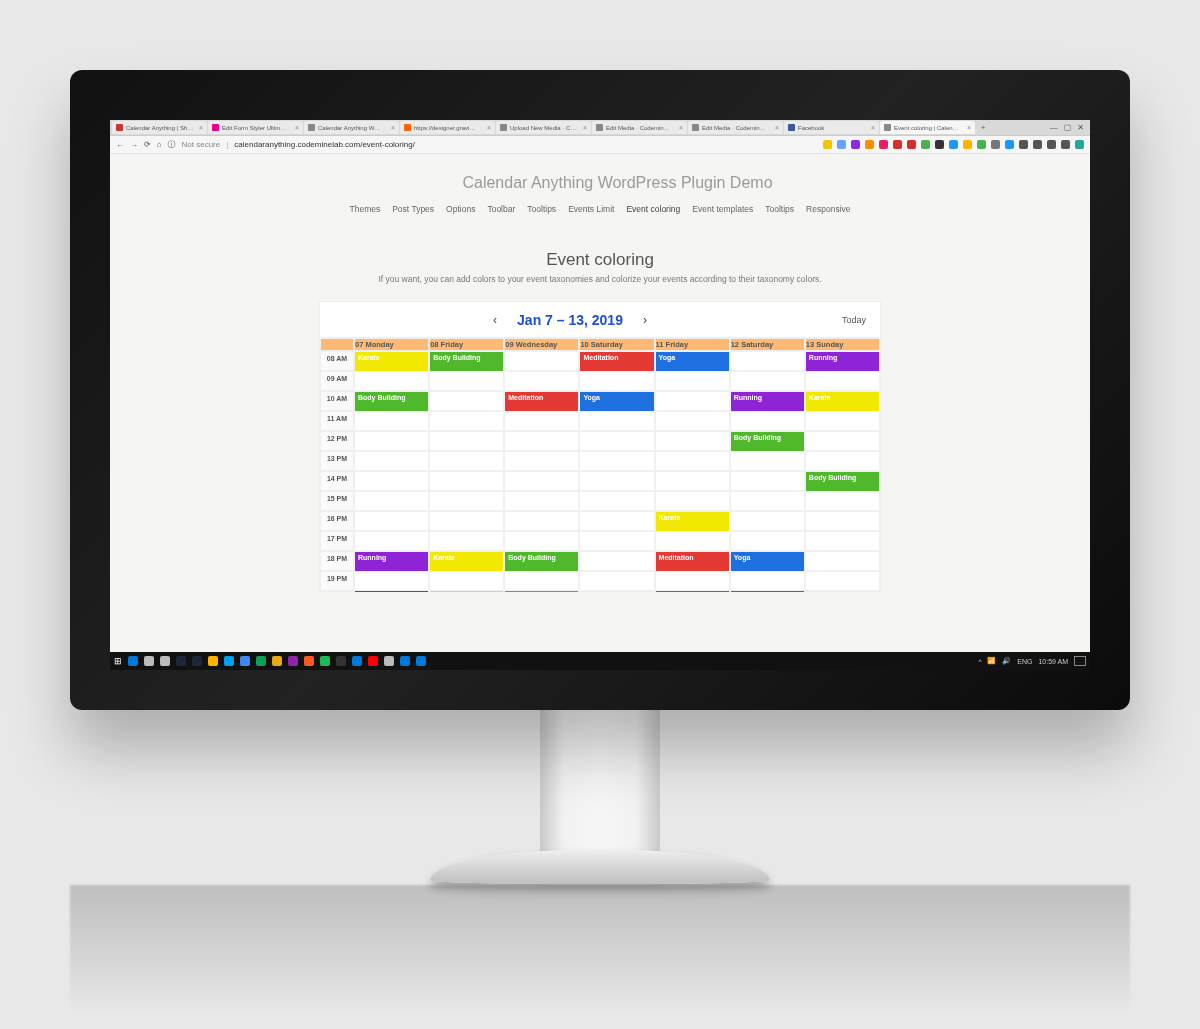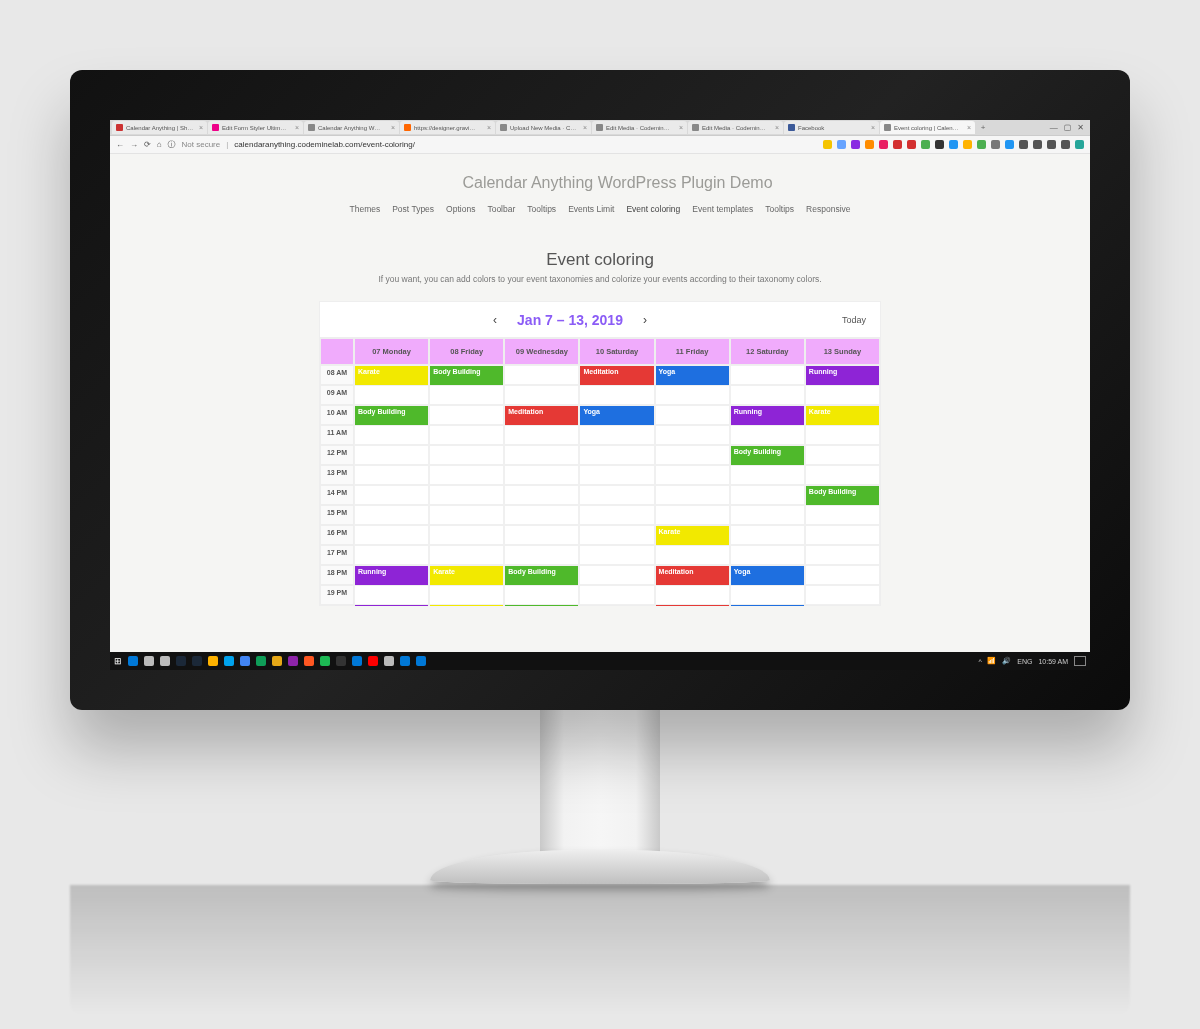--- a/index.html
+++ b/index.html
@@ -128,32 +128,32 @@
   .caltoolbar {
     display: flex; align-items: center;
     height: 36px; border-bottom: 1px solid #eee;
     position: relative;
   }
   .calnav {
     position: absolute; left: 140px; right: 200px;
     display: flex; align-items: center; justify-content: center; gap: 20px;
   }
   .chev { cursor: pointer; font-size: 12px; color: #444; user-select:none; }
-  .range { font-size: 14px; font-weight: bold; color: #8b5cf6; }
+  .range { font-size: 14px; font-weight: bold; color: #1d4ed8; }
   .todaybtn {
     position: absolute; right: 14px; top: 0; bottom: 0;
     display: flex; align-items: center;
     font-size: 9px; color: #555; cursor: pointer;
   }
 
   .grid { display: grid; grid-template-columns: 34px repeat(7, 1fr); }
   .headcell {
-    background: #f0abfc; border: 0.5px solid #eee;
+    background: #fdba74; border: 0.5px solid #eee;
     font-size: 7.5px; font-weight: bold; color: #555;
-    text-align: center; padding: 8px 0;
+    padding: 1px 0;
   }
   .timecell {
     background: #fafafa; border: 0.5px solid #eee;
     font-size: 7px; font-weight: bold; color: #555;
     text-align: center; padding-top: 3px;
     height: 20px;
   }
   .slot {
     border: 0.5px solid #f0f0f0; height: 20px;
     position: relative; background: #fff;

